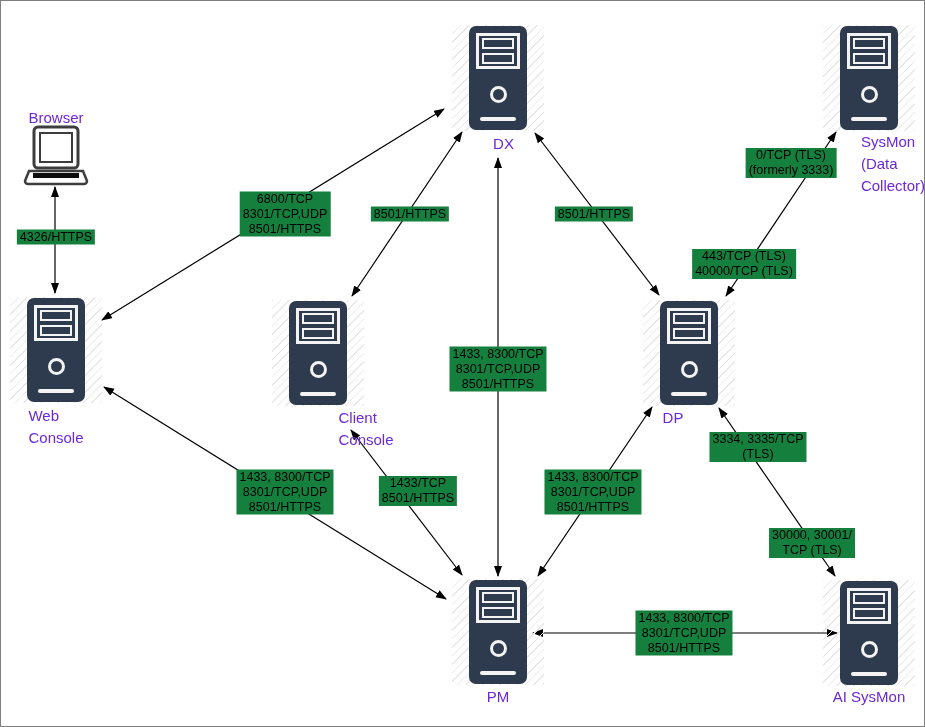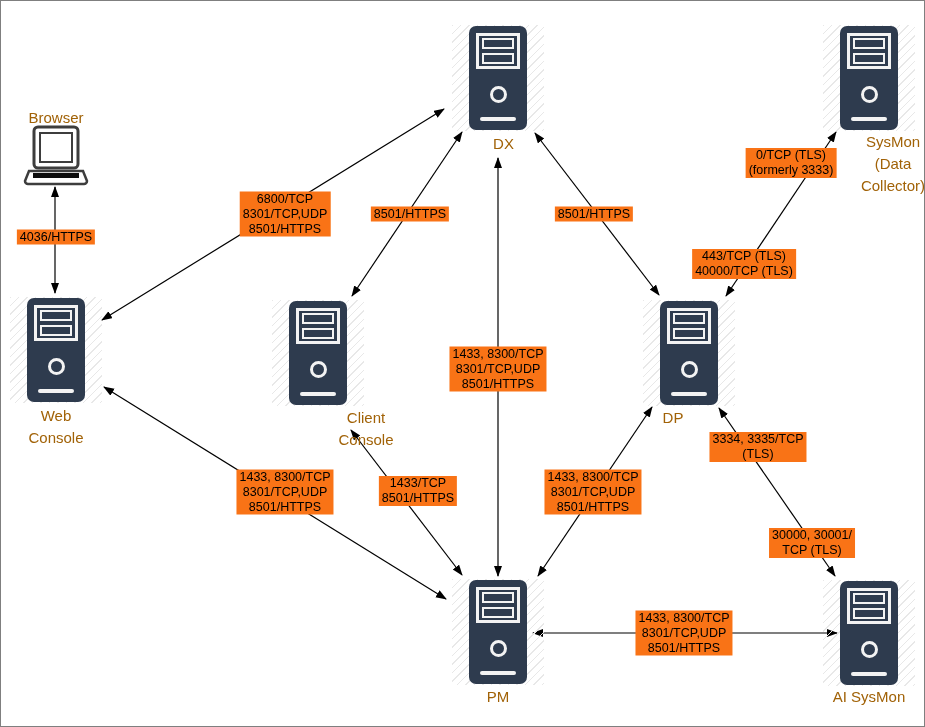--- a/index.html
+++ b/index.html
@@ -65,34 +65,34 @@
     position: absolute;
     left: 11px; right: 11px; bottom: 9px;
     height: 4px;
     background: #f3f3f3;
     border-radius: 2px;
   }
   .laptop { position: absolute; width: 66px; height: 64px; }
   .node-label {
     position: absolute;
     transform: translateX(-50%);
-    text-align: center;
+    text-align: left;
     font-size: 15px;
     line-height: 22px;
-    color: #a16207;
+    color: #6d28d9;
     white-space: nowrap;
   }
   .edge-label {
     position: absolute;
     transform: translate(-50%, -50%);
     text-align: center;
     font-size: 12.5px;
     line-height: 15px;
     color: #000000;
-    background: #f97316;
+    background: #15803d;
     padding: 0 3px;
     white-space: nowrap;
   }
 </style>
 </head>
 <body>
 
 <div class="canvas">
   <svg class="edges-layer" id="edges" width="925" height="727" viewBox="0 0 925 727">
     <defs>
@@ -204,21 +204,21 @@
           <div class="slot"></div>
           <div class="slot"></div>
         </div>
         <div class="dot"></div>
         <div class="bar"></div>
       </div>
       <div class="node-label" style="left: 868px; top: 685px;">
         <div>AI SysMon</div>
       </div>
       <div class="edge-label" style="left: 55px; top: 236px;">
-        <div>4036/HTTPS</div>
+        <div>4326/HTTPS</div>
       </div>
       <div class="edge-label" style="left: 284px; top: 213px;">
         <div>6800/TCP</div>
         <div>8301/TCP,UDP</div>
         <div>8501/HTTPS</div>
       </div>
       <div class="edge-label" style="left: 409px; top: 213px;">
         <div>8501/HTTPS</div>
       </div>
       <div class="edge-label" style="left: 593px; top: 213px;">

